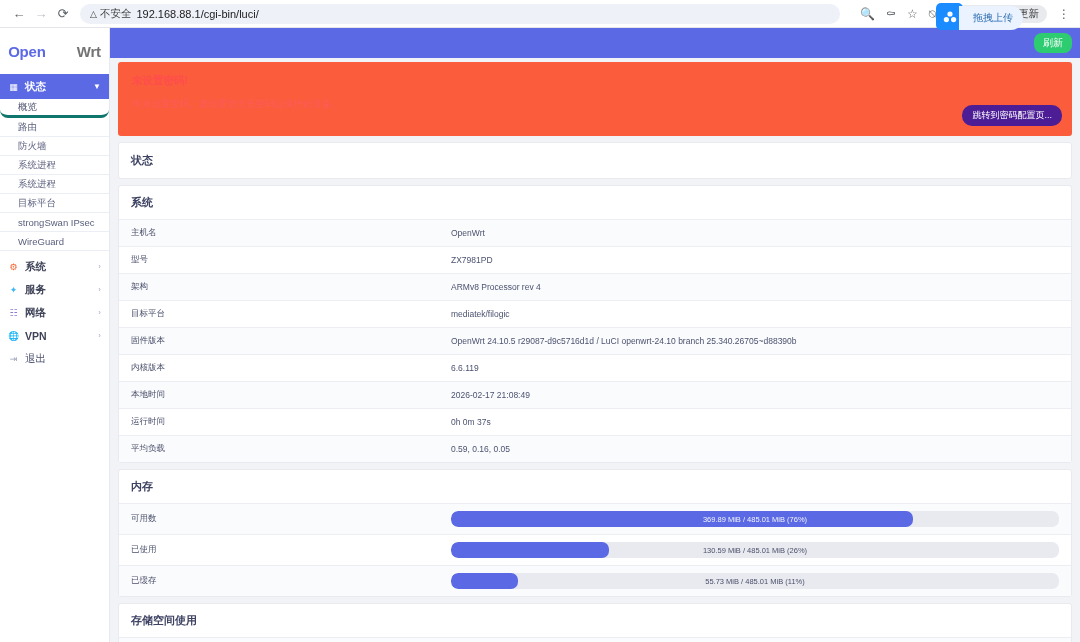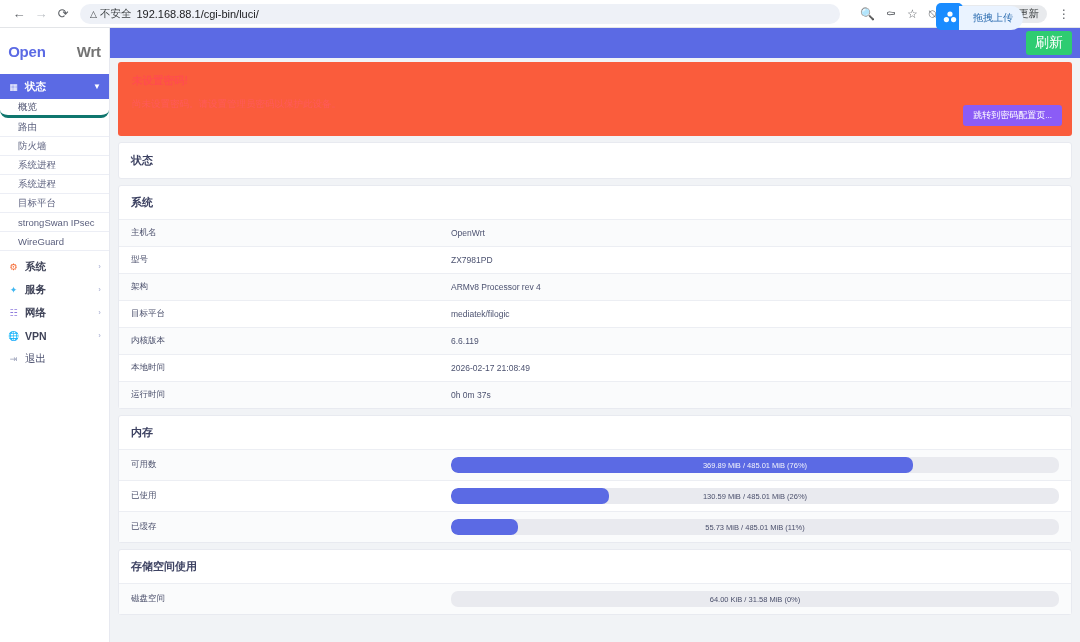--- a/index.html
+++ b/index.html
@@ -100,37 +100,37 @@
 
   
   .main { flex: 1 1 auto; height: 614px; background: #f1f3f6; overflow: hidden; position: relative; }
   .topbar {
     height: 30px; background: #5b6ae4;
     display: flex; align-items: center; justify-content: flex-end;
     padding-right: 8px;
   }
   .refresh-btn {
     background: #2ecc71; color: #ffffff; border: none;
-    font-size: 14px; padding: 3px 9px; border-radius: 3px;
+    font-size: 10px; padding: 3px 9px; border-radius: 8px;
     font-family: inherit; cursor: pointer;
   }
   .content { padding: 0 8px 0 8px; }
 
   .alert {
     background: #fa5c3c; color: #ffffff;
     border-radius: 3px; padding: 12px 14px 14px 14px;
     margin-top: 4px; position: relative; min-height: 74px;
   }
   .alert-title { font-size: 10.5px; font-weight: bold; color: #ff4d4d; margin-bottom: 10px; }
   .alert-body { font-size: 9.5px; color: #ff5a5a; }
   .alert-btn {
     position: absolute; right: 10px; bottom: 10px;
-    background: #8b5cf6; color: #ffffff; border: none;
-    font-size: 9px; padding: 4px 10px; border-radius: 3px;
-    font-family: Liberation Serif, serif; cursor: pointer; white-space: nowrap;
+    background: #4c1d95; color: #ffffff; border: none;
+    font-size: 9px; padding: 4px 10px; border-radius: 10px;
+    font-family: Liberation Sans, sans-serif; cursor: pointer; white-space: nowrap;
   }
 
   .card {
     background: #ffffff; border-radius: 3px; margin-top: 6px;
     border: 1px solid #e8eaf0;
   }
   .card-head {
     padding: 9px 12px; font-size: 11px; font-weight: bold; color: #3d4262;
   }
   .card.titleonly .card-head { padding: 10px 12px; }
@@ -300,30 +300,38 @@
             </tr>
             <tr>
               <td class="k">架构</td>
               <td class="v">ARMv8 Processor rev 4</td>
             </tr>
             <tr>
               <td class="k">目标平台</td>
               <td class="v">mediatek/filogic</td>
             </tr>
             <tr>
+              <td class="k">固件版本</td>
+              <td class="v">OpenWrt 24.10.5 r29087-d9c5716d1d / LuCI openwrt-24.10 branch 25.340.26705~d88390b</td>
+            </tr>
+            <tr>
               <td class="k">内核版本</td>
               <td class="v">6.6.119</td>
             </tr>
             <tr>
               <td class="k">本地时间</td>
               <td class="v">2026-02-17 21:08:49</td>
             </tr>
             <tr>
               <td class="k">运行时间</td>
               <td class="v">0h 0m 37s</td>
+            </tr>
+            <tr>
+              <td class="k">平均负载</td>
+              <td class="v">0.59, 0.16, 0.05</td>
             </tr>
           </tbody>
         </table>
       </div>
 
       <div class="card">
         <div class="card-head">内存</div>
         <table class="pg">
           <tbody>
             <tr>

